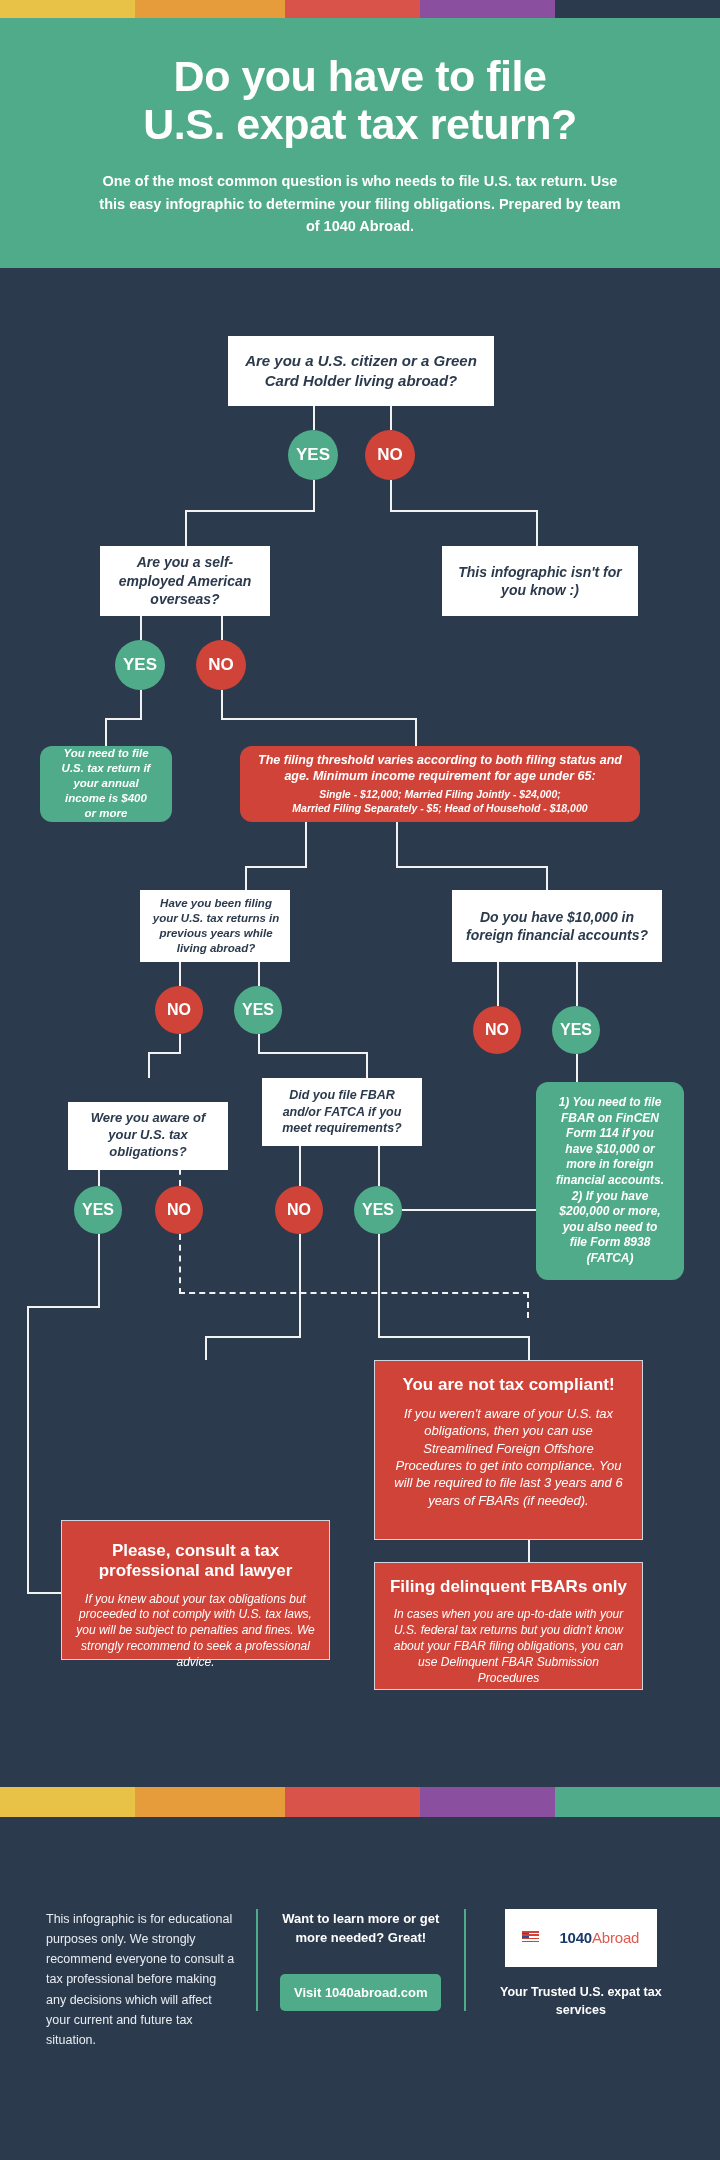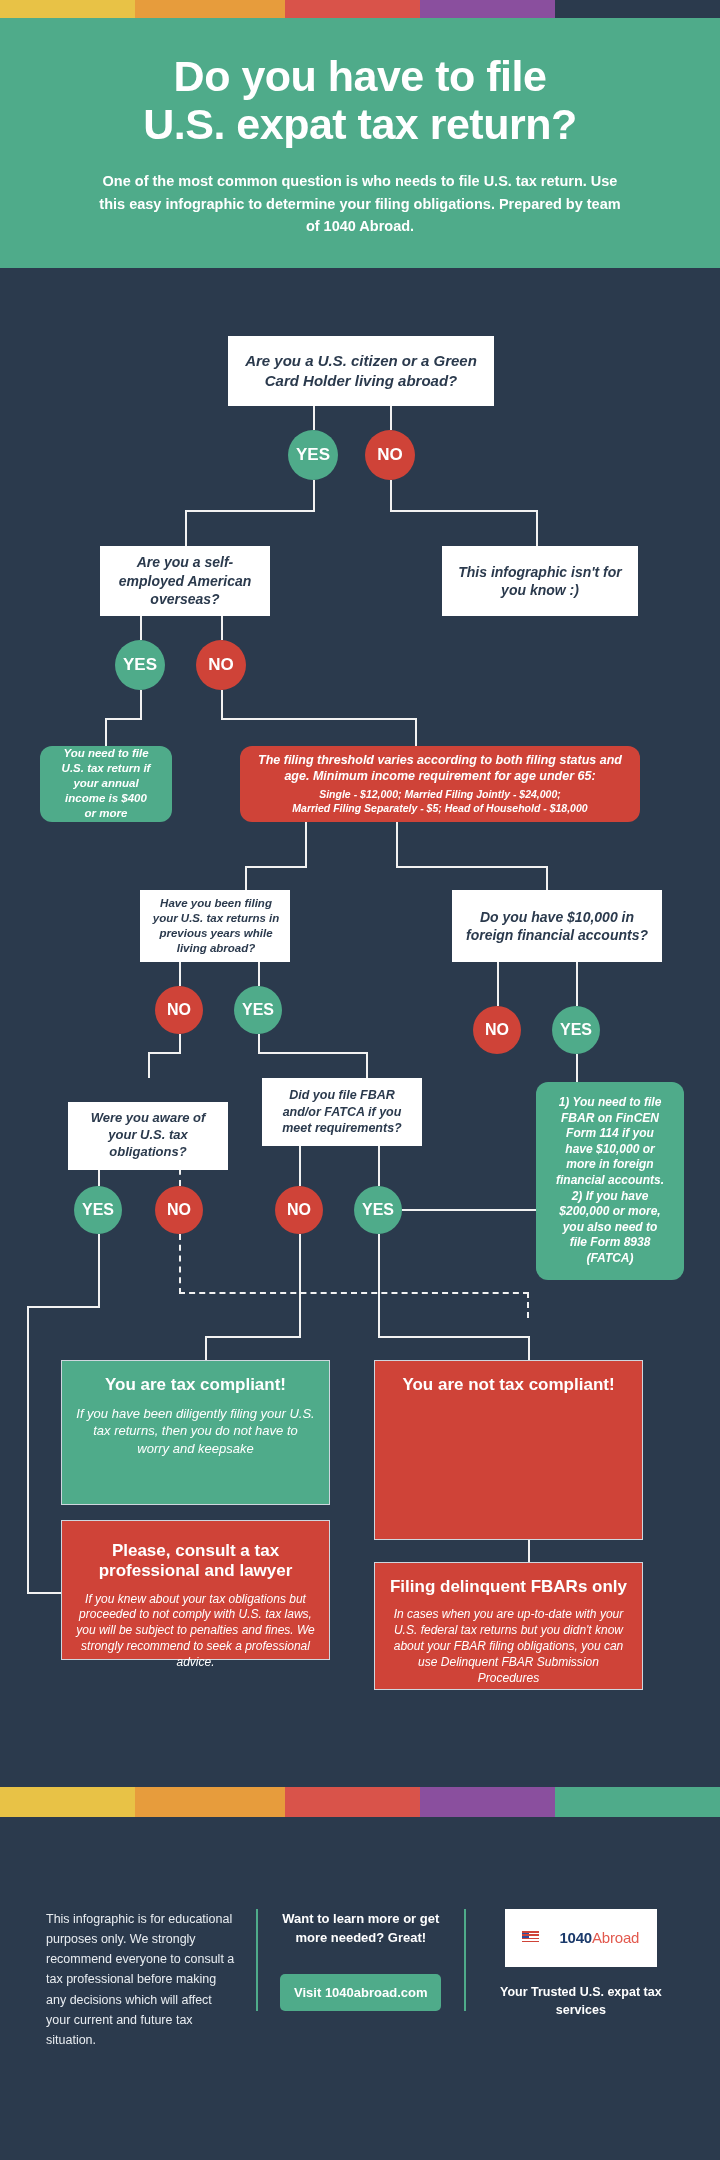--- a/index.html
+++ b/index.html
@@ -301,27 +301,24 @@
   <div class="dash-v" style="left:527px;top:1024px;height:26px;"></div>
 
   <div class="line vline" style="left:299px;top:966px;height:104px;"></div>
   <div class="line hline" style="left:205px;top:1068px;width:96px;"></div>
   <div class="line vline" style="left:205px;top:1068px;height:24px;"></div>
 
   <div class="line vline" style="left:378px;top:966px;height:104px;"></div>
   <div class="line hline" style="left:378px;top:1068px;width:152px;"></div>
   <div class="line vline" style="left:528px;top:1068px;height:24px;"></div>
 
-  <div class="resbox green" style="left:61px;top:1092px;width:269px;height:145px;">
-    <div class="rtitle">You are tax compliant!</div>
-    <div class="rbody">If you have been diligently filing your U.S. tax returns, then you do not have to worry and keepsake</div>
-  </div>
 
   <div class="resbox red" style="left:374px;top:1092px;width:269px;height:180px;">
     <div class="rtitle">You are not tax compliant!</div>
+    <div class="rbody">If you weren't aware of your U.S. tax obligations, then you can use Streamlined Foreign Offshore Procedures to get into compliance. You will be required to file last 3 years and 6 years of FBARs (if needed).</div>
   </div>
 
   <div class="line vline" style="left:528px;top:1272px;height:22px;"></div>
 
   <div class="resbox red" style="left:61px;top:1252px;width:269px;height:140px;padding-top:20px;">
     <div class="rtitle">Please, consult a tax professional and lawyer</div>
     <div class="rbody" style="font-size:12px;">If you knew about your tax obligations but proceeded to not comply with U.S. tax laws, you will be subject to penalties and fines. We strongly recommend to seek a professional advice.</div>
   </div>
 
   <div class="resbox red" style="left:374px;top:1294px;width:269px;height:128px;">

